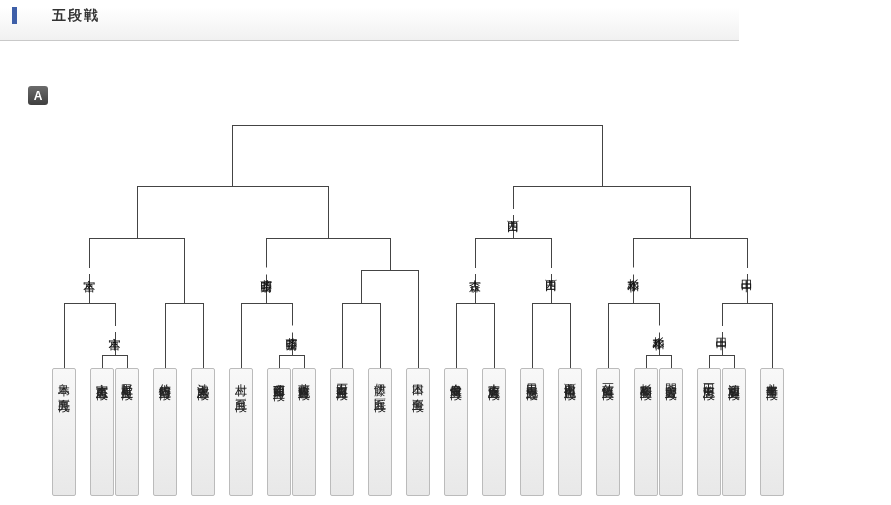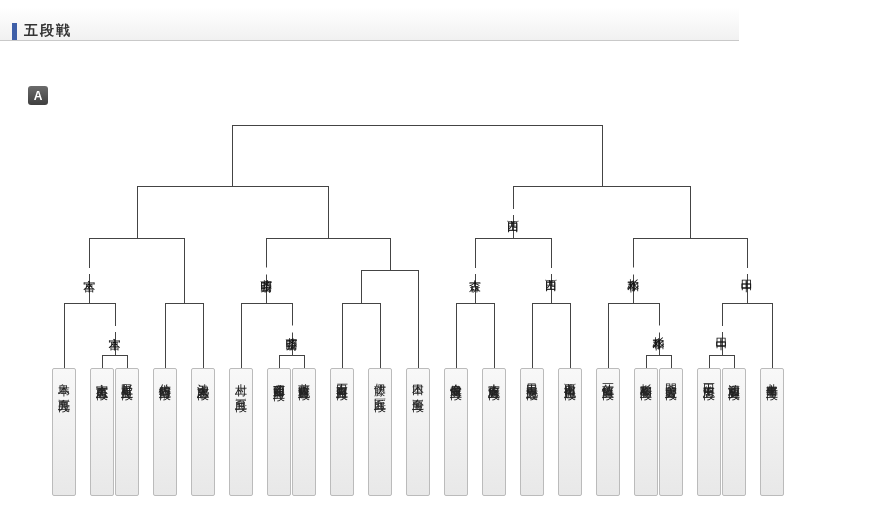--- a/index.html
+++ b/index.html
@@ -6,21 +6,21 @@
   html,body { margin:0; padding:0; }
   body {
     width:891px; height:505px; position:relative; overflow:hidden;
     background:#ffffff;
     font-family:"Liberation Sans","DejaVu Sans",sans-serif;
   }
   .header {
     position:absolute; left:0; top:7px; width:739px; height:34px;
     background:linear-gradient(180deg,#ffffff,#f1f1f1);
     border-bottom:1px solid #c9c9c9;
-    display:flex; align-items:flex-end;
+    display:flex; align-items:flex-start;gap:28px;
   }
   .header .accent {
     display:inline-block; width:5px; height:17px;
     margin-left:12px; background:#3e5fa8;
   }
   .header .title {
     margin-left:7px; font-size:14px; font-weight:bold; color:#333333;
     letter-spacing:2px;
   }
   .badge {

